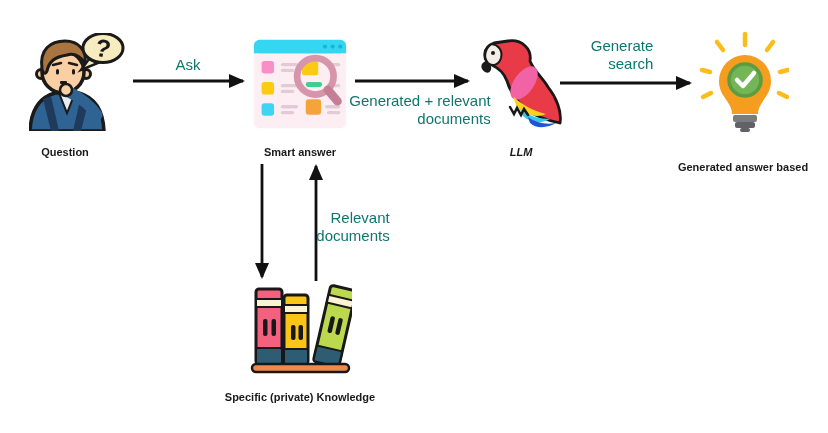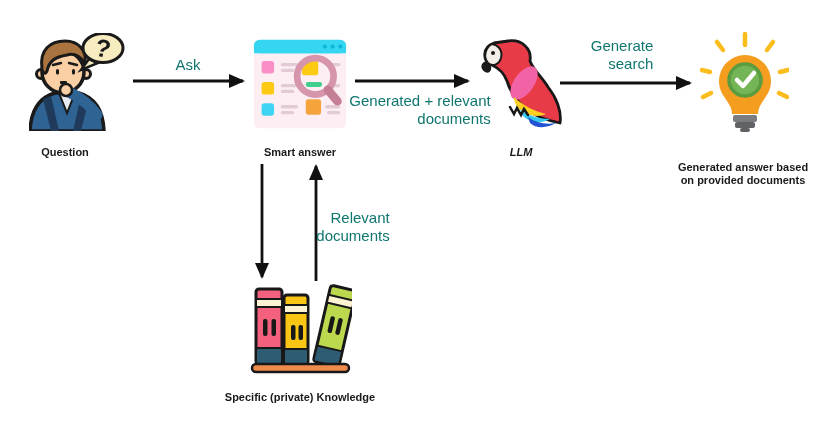--- a/index.html
+++ b/index.html
@@ -131,21 +131,20 @@
     </g>
     <path d="M48,24 a26,26 0 0 1 26,26 c0,9 -4,14 -8,20 c-3,4.5 -5,8 -5,13 l-26,0 c0,-5 -2,-8.5 -5,-13 c-4,-6 -8,-11 -8,-20 a26,26 0 0 1 26,-26 z" fill="#F49D1E"></path>
     <circle cx="48" cy="49" r="16" fill="#74B557" stroke="#5C9C41" stroke-width="3.5"></circle>
     <polyline points="40,49 46,55 57,42" fill="none" stroke="#ffffff" stroke-width="4.5" stroke-linecap="round" stroke-linejoin="round"></polyline>
     <rect x="36" y="84" width="24" height="7" rx="2" fill="#7A7C80"></rect>
     <rect x="38" y="91" width="20" height="6" rx="2" fill="#606266"></rect>
     <rect x="43" y="97" width="10" height="4" rx="2" fill="#606266"></rect>
   </svg>
   <div class="node-label" style="left:743px; top:137px;margin-top:24px;">
     <span>Generated answer based</span>
-    <span>on provided documents</span>
   </div>
 
   <svg class="icon" style="left:250px; top:281px;" width="102" height="96" viewBox="0 0 102 96">
 
     <g transform="rotate(13 76 83)">
       <rect x="63" y="5" width="26" height="78" rx="3" fill="#BCD84F" stroke="#181818" stroke-width="3"></rect>
       <rect x="63" y="15" width="26" height="8" fill="#FCF3D3" stroke="#181818" stroke-width="2"></rect>
       <rect x="70" y="35" width="4.5" height="17" rx="2" fill="#181818"></rect>
       <rect x="78" y="35" width="4.5" height="17" rx="2" fill="#181818"></rect>
       <rect x="63" y="67" width="26" height="16" rx="2" fill="#2E5C73" stroke="#181818" stroke-width="2"></rect>

